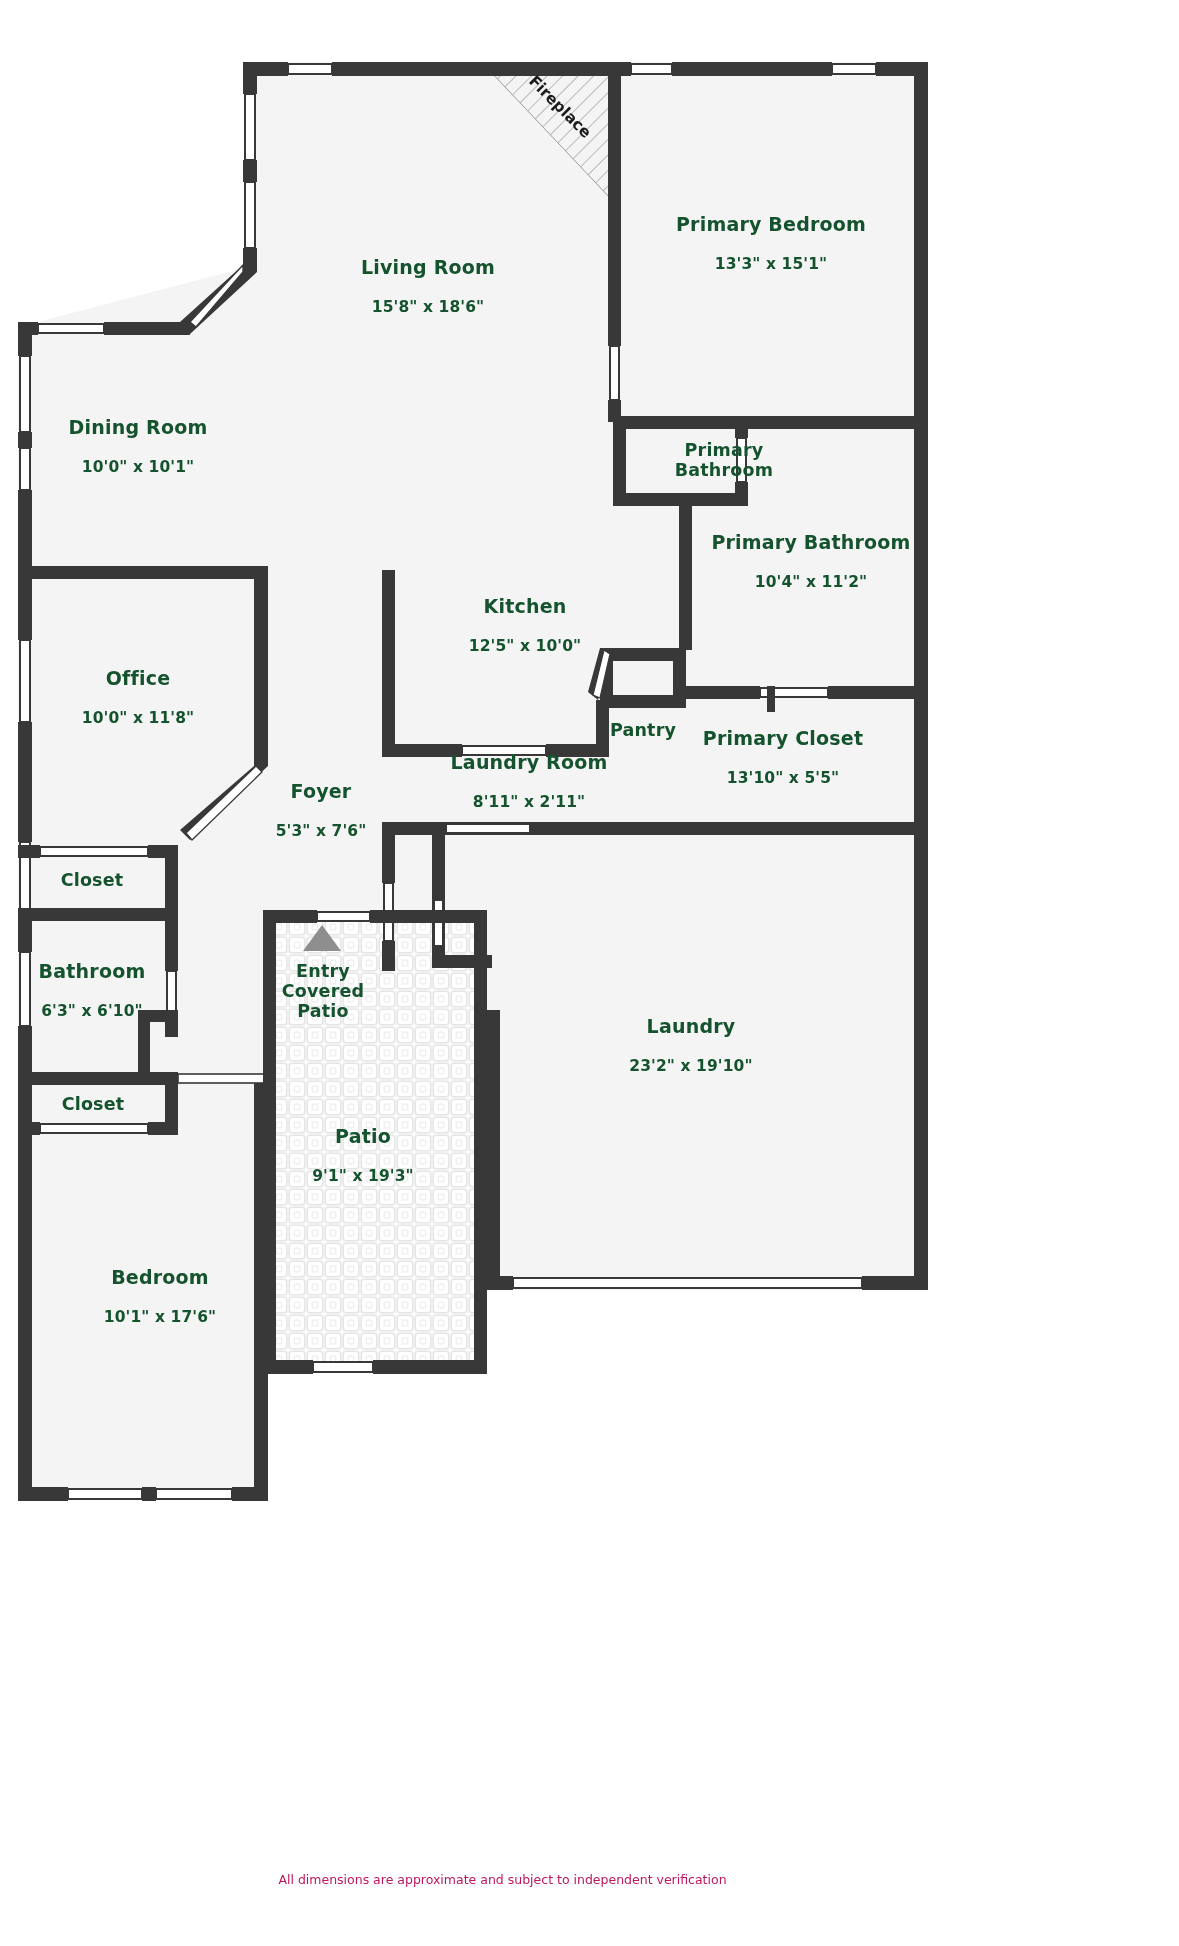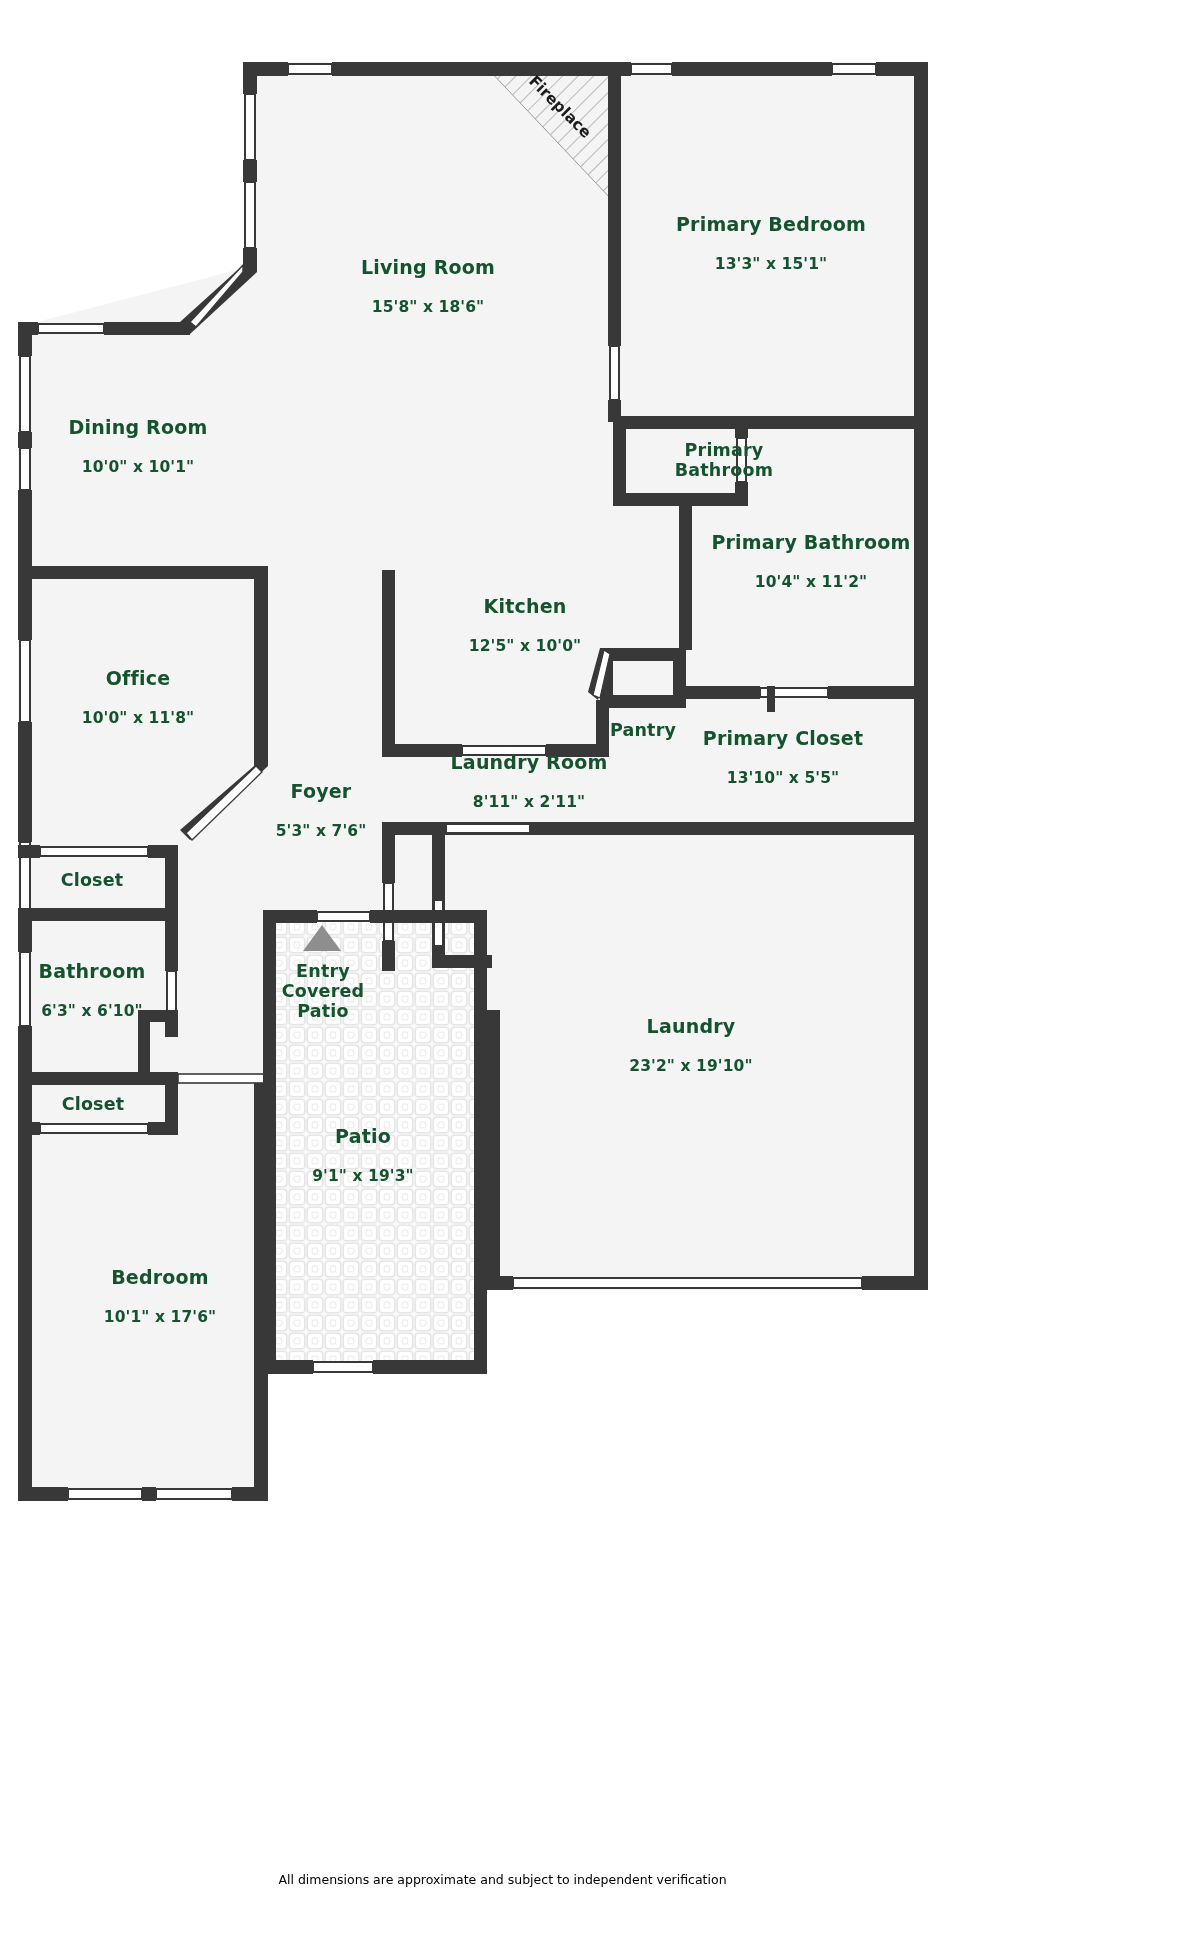--- a/index.html
+++ b/index.html
@@ -12,21 +12,21 @@
        font-family:"DejaVu Sans",sans-serif;line-height:1.16;white-space:pre-line;
        transform:translate(-50%,-50%);pointer-events:none;}
   .lbl .nm{display:block;font-size:19px;letter-spacing:.2px;}
   .lbl .dim{display:block;font-size:15.5px;margin-top:3px;letter-spacing:.1px;}
   .lbl.sm .nm{font-size:17.5px;}
 
   .fp-lbl{position:absolute;font-size:15.5px;font-weight:bold;color:#1b1b1b;
           transform:translate(-50%,-50%) rotate(45deg);white-space:nowrap;}
 
   #footer{position:absolute;left:0;top:1872px;width:1005px;text-align:center;
-          font-size:12.5px;color:#000000;font-family:"DejaVu Sans",sans-serif;}
+          font-size:12.5px;color:#be185d;font-family:"DejaVu Sans",sans-serif;}
 </style>
 </head>
 <body>
 
 <div id="plan">
 
 <svg viewBox="0 0 1179 1946" width="1179" height="1946" xmlns="http://www.w3.org/2000/svg" shape-rendering="geometricPrecision">
 
   <defs>
 

